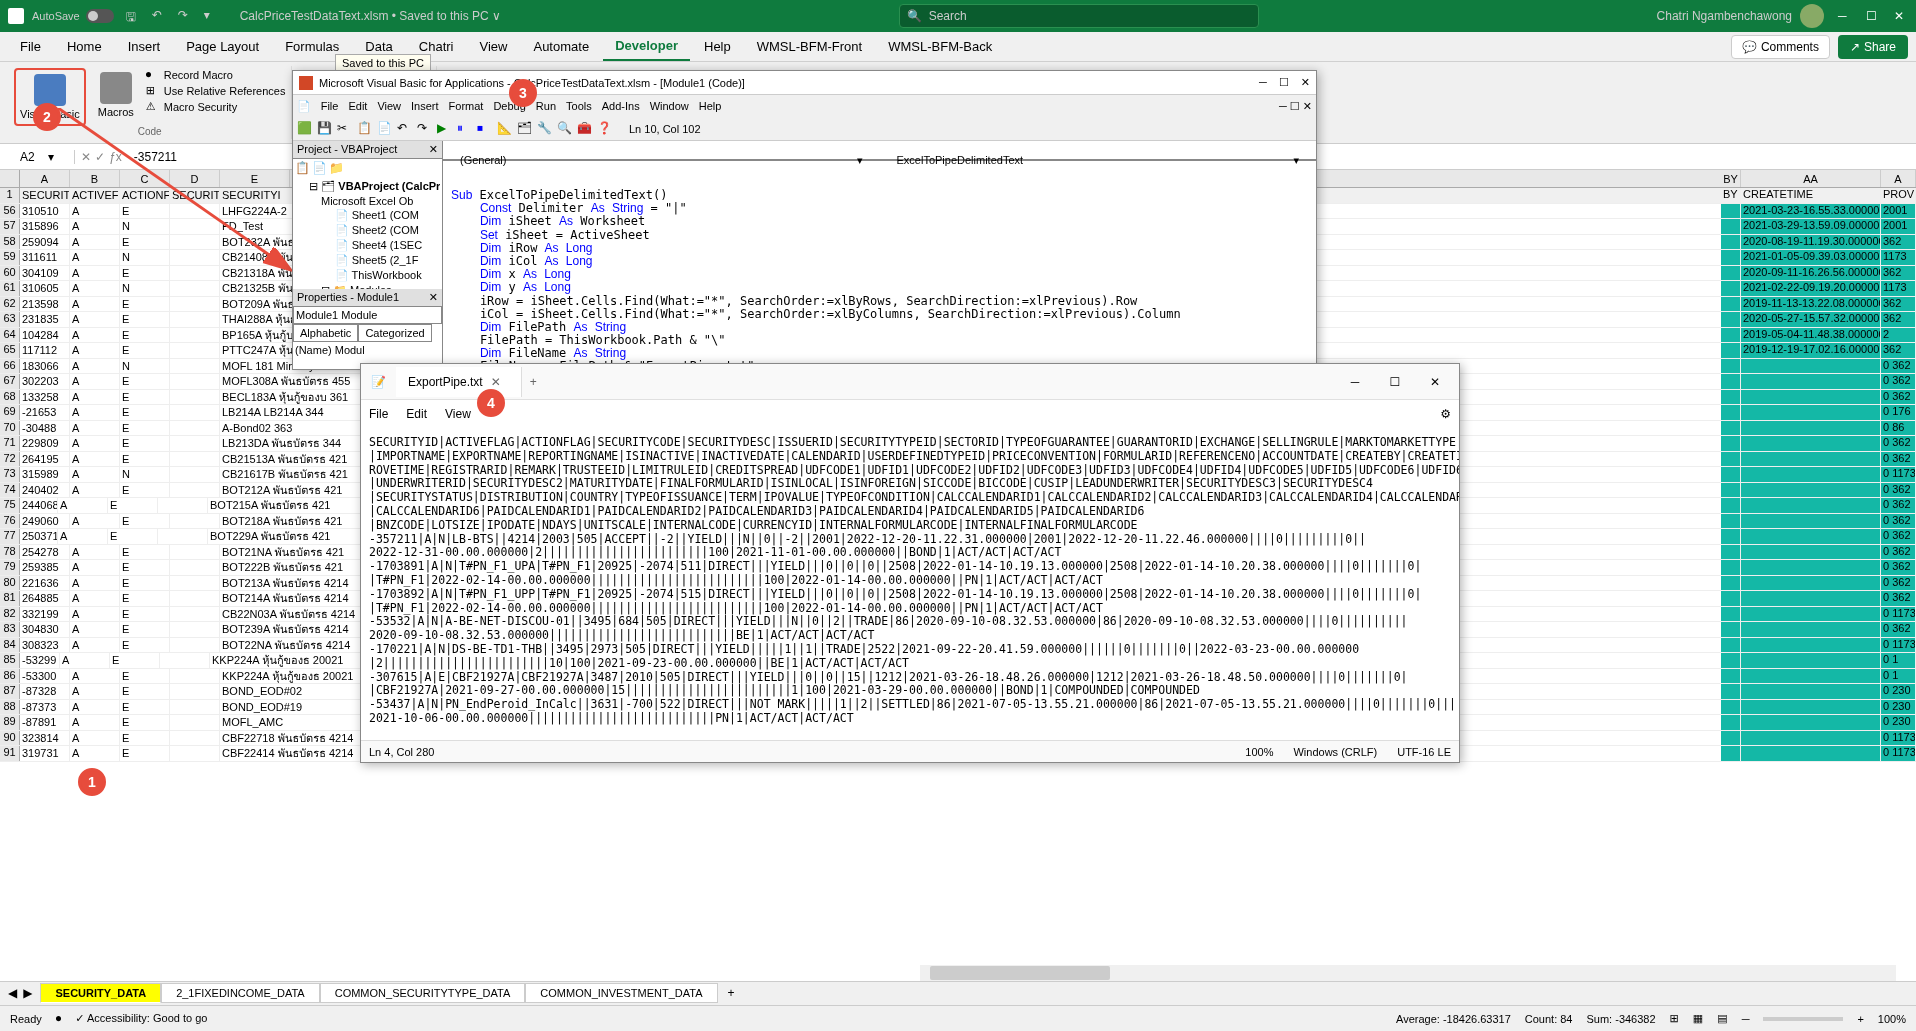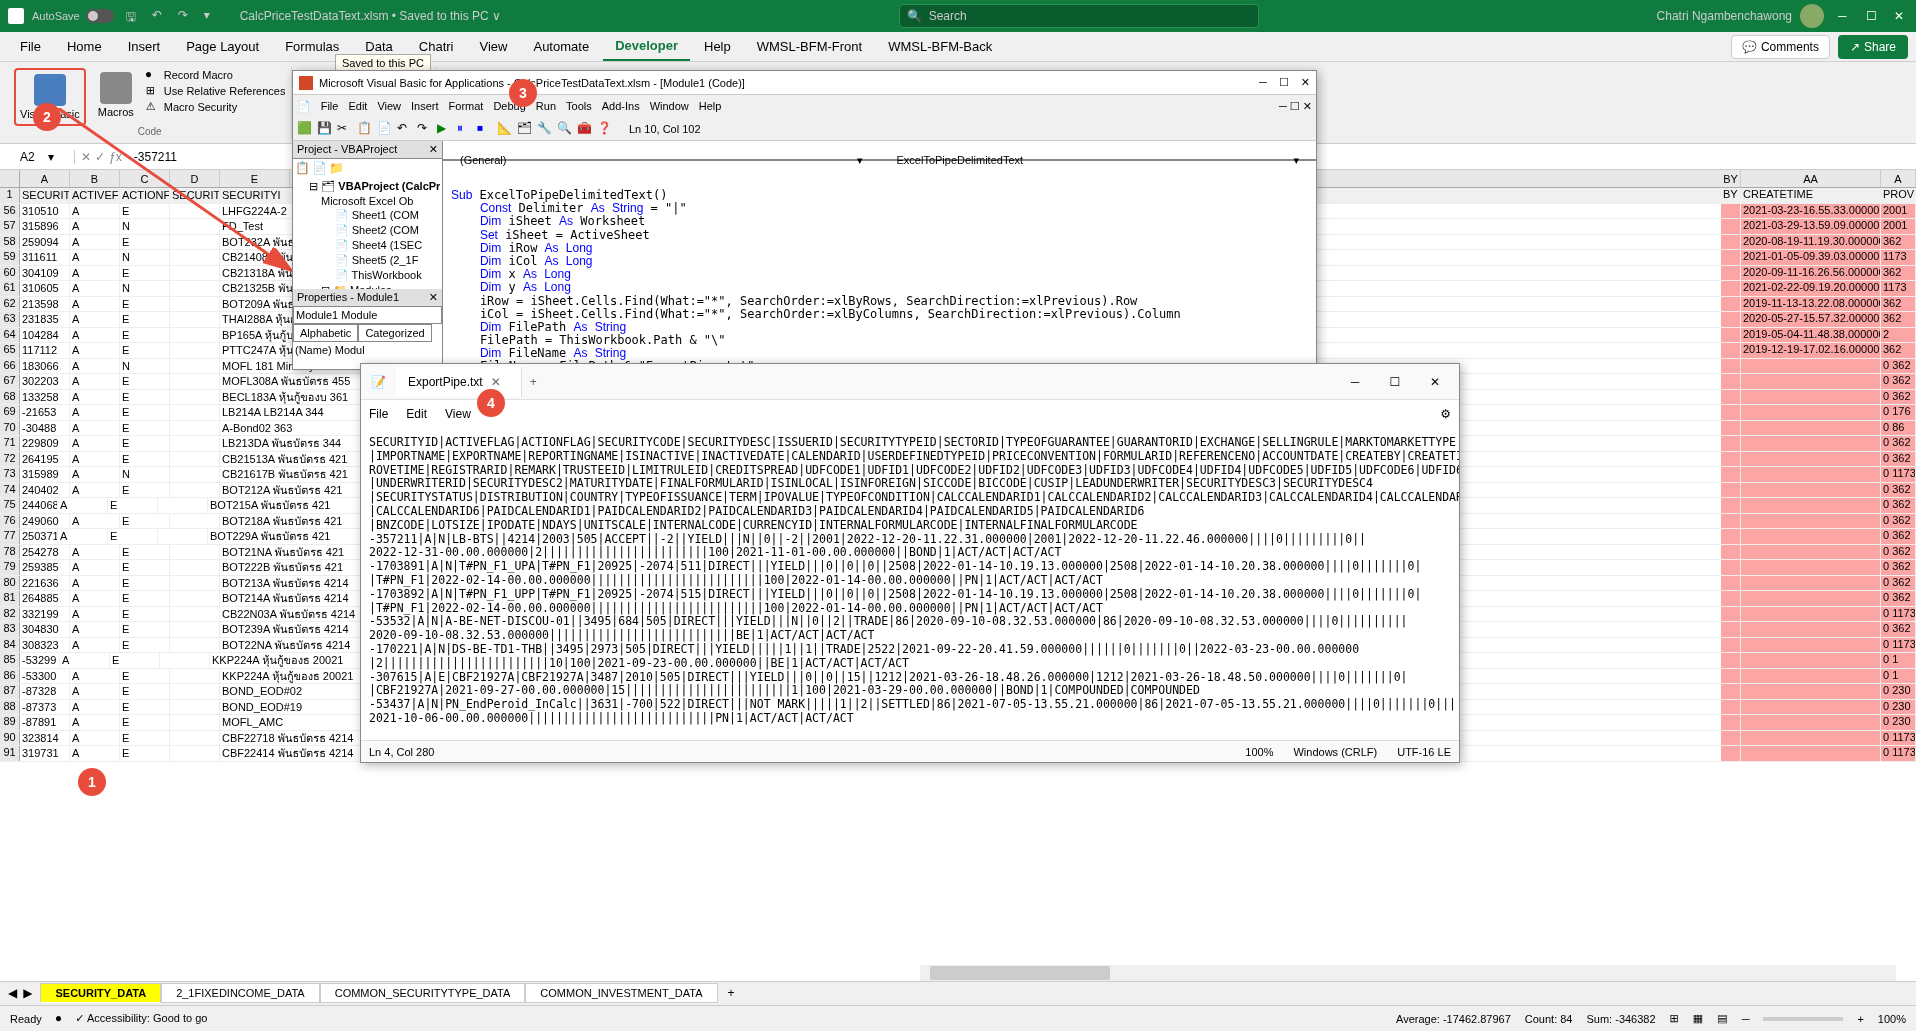--- a/index.html
+++ b/index.html
@@ -101,21 +101,21 @@
 .np-tab-close { color: #666; cursor: pointer; }
 .np-title-btns { margin-left: auto; display: flex; gap: 4px; padding-right: 6px; }
 .np-btn { width: 36px; height: 28px; display: flex; align-items: center; justify-content: center; cursor: pointer; }
 .np-menu { height: 28px; display: flex; align-items: center; padding: 0 8px; gap: 18px; font-size: 12px; }
 .np-gear { margin-left: auto; }
 .np-content { font-family: 'Consolas', monospace; font-size: 11.5px; padding: 8px; white-space: pre; overflow: hidden; line-height: 1.2; }
 .np-status { position: absolute; bottom: 0; left: 0; right: 0; height: 22px; border-top: 1px solid #ddd; display: flex; align-items: center; padding: 0 8px; font-size: 11px; background: #f9f9f9; }
 .np-status-right { margin-left: auto; display: flex; gap: 20px; }
 
 
-.right-cells { position: absolute; top: 170px; right: 0px; width: 195px; background: #fca5a5; z-index: 150; }
+.right-cells { position: absolute; top: 170px; right: 0px; width: 195px; background: #14b8a6; z-index: 150; }
 .right-col-headers { display: flex; background: #e8e8e8; height: 18px; border-bottom: 1px solid #aaa; }
 .right-row { display: flex; height: 15.5px; border-bottom: 1px solid #eee; font-size: 11px; }
 .rc { border-right: 1px solid #eee; padding: 0 2px; overflow: hidden; white-space: nowrap; }
 
 .scrollbar-h { position: absolute; bottom: 50px; left: 920px; right: 20px; height: 16px; background: #f0f0f0; z-index: 160; }
 .scroll-thumb { position: absolute; left: 10px; width: 180px; height: 14px; background: #ccc; border-radius: 2px; top: 1px; }
 </style>
 </head>
 <body>
 
@@ -937,21 +937,21 @@
   <div class="sheet-tab">COMMON_SECURITYTYPE_DATA</div>
   <div class="sheet-tab">COMMON_INVESTMENT_DATA</div>
   <span style="padding:0 10px">+</span>
 </div>
 
 <div class="status-bar">
   <span>Ready</span>
   <span style="margin-left:14px">⏺</span>
   <span style="margin-left:14px">✓ <span>Accessibility: Good to go</span></span>
   <div class="status-right">
-    <span>Average: -17462.87967</span>
+    <span>Average: -18426.63317</span>
     <span>Count: 84</span>
     <span>Sum: -346382</span>
     <span>⊞</span>
     <span>▦</span>
     <span>▤</span>
     <span>─</span>
     <div style="width:80px;height:4px;background:#ccc;position:relative"></div>
     <span>+</span>
     <span>100%</span>
   </div>

